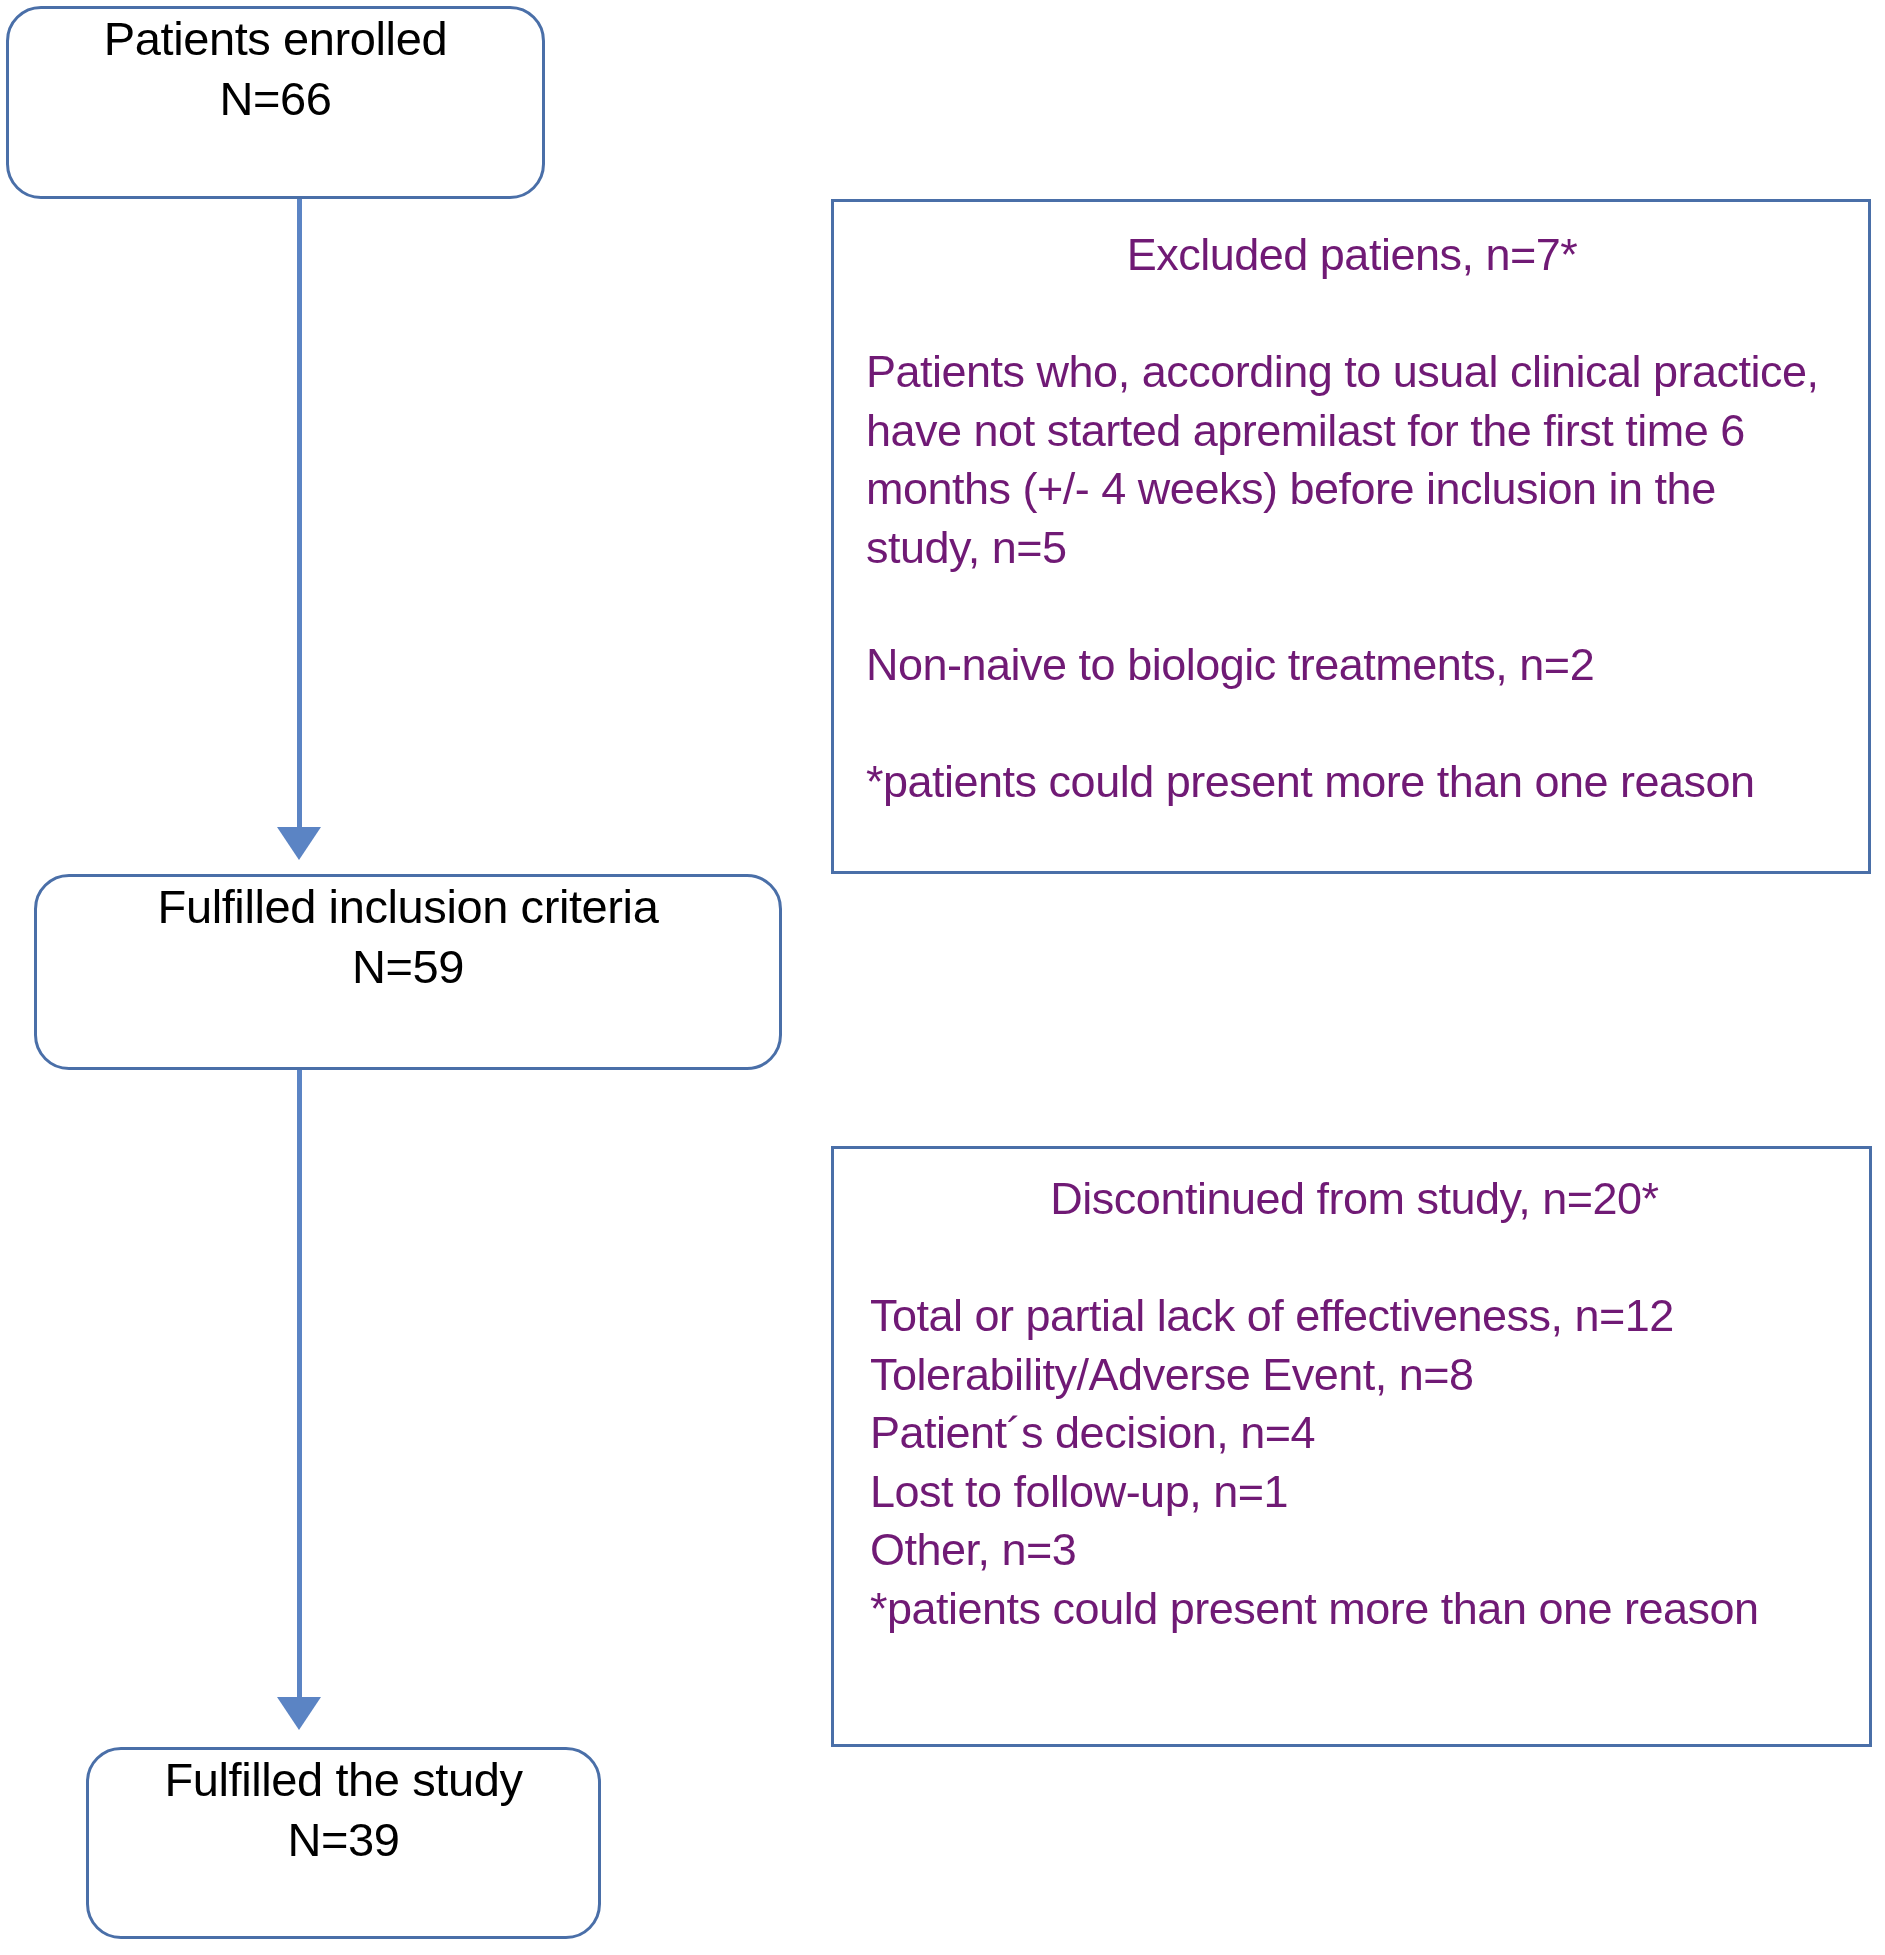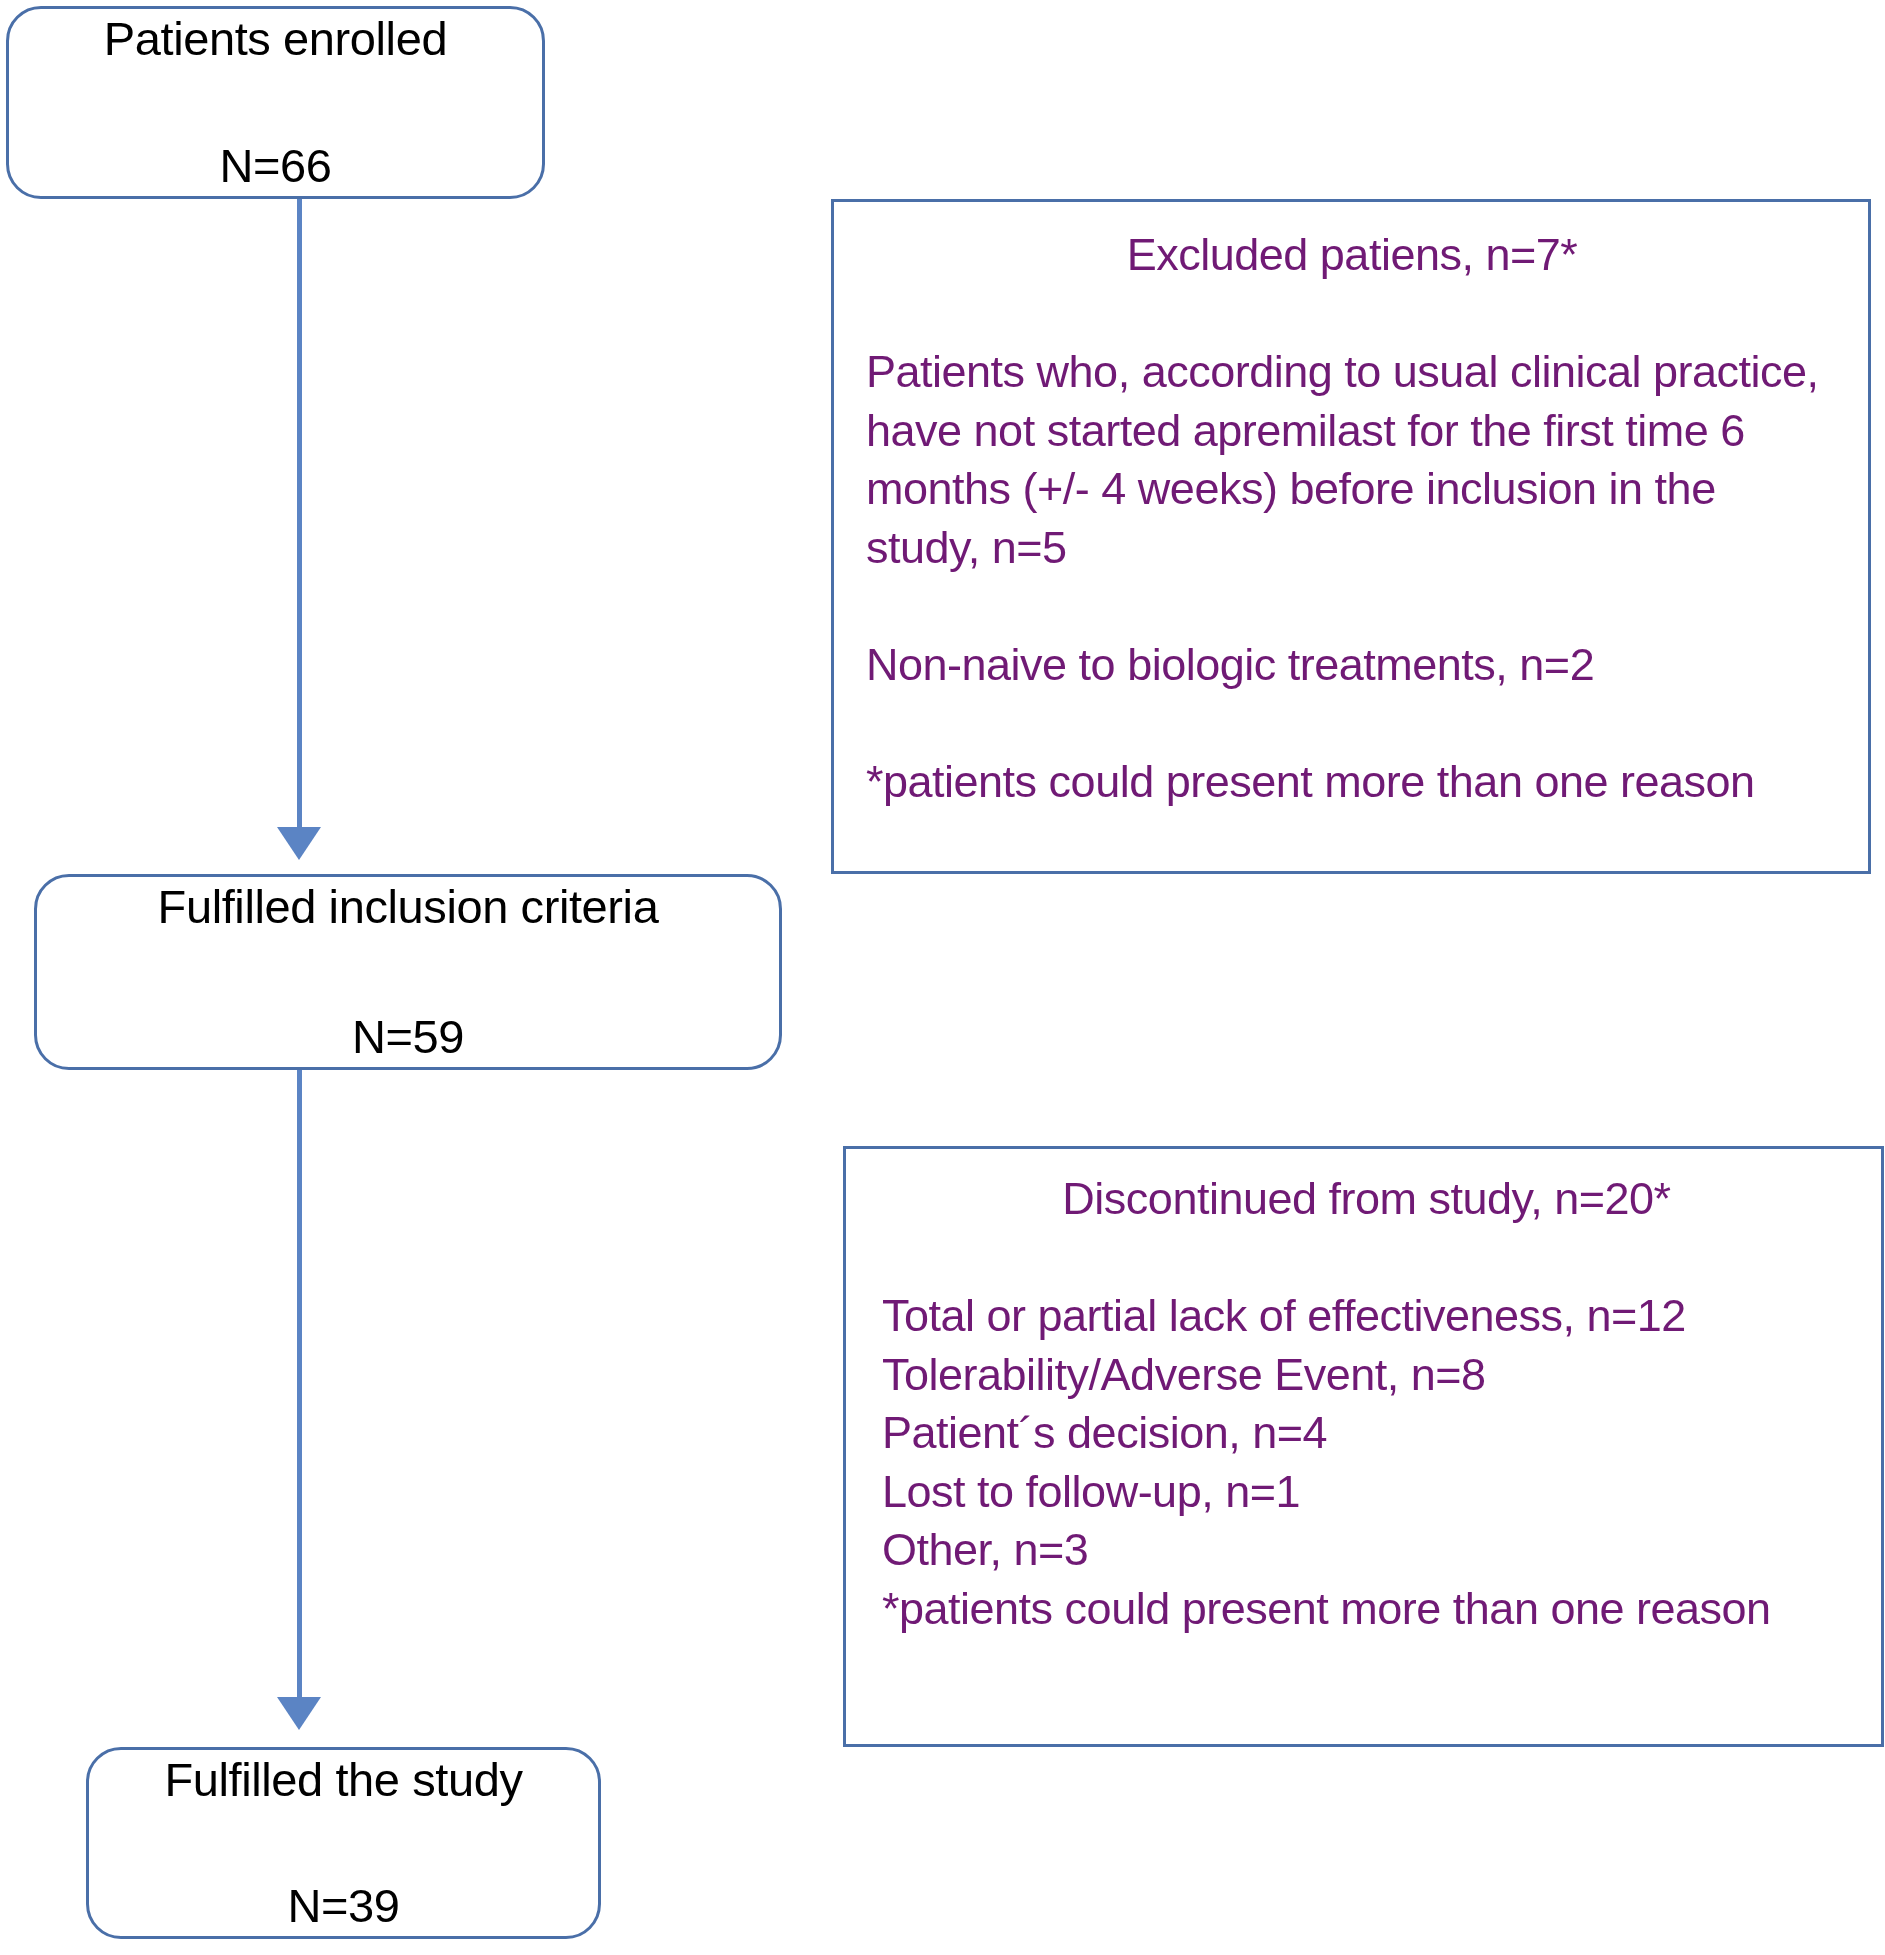--- a/index.html
+++ b/index.html
@@ -22,21 +22,21 @@
   
   .node {
     position: absolute;
     box-sizing: border-box;
     background: #ffffff;
     border: 3.8px solid #4A6FA8;
     border-radius: 35px;
     display: flex;
     flex-direction: column;
     align-items: center;
-    justify-content: space-between;
+    justify-content: flex-start;
     text-align: center;
     color: #000000;
     font-family: "Liberation Sans", sans-serif;
     font-size: 47px;
     line-height: 1.28;
     letter-spacing: -0.4px;
   }
   .node .line {
     display: block;
     white-space: nowrap;
@@ -54,21 +54,21 @@
     border: 3.8px solid #4A6FA8;
     border-radius: 0;
     color: #701a75;
     font-family: "Liberation Sans", sans-serif;
     font-size: 45px;
     line-height: 1.30;
     letter-spacing: -0.5px;
   }
 
   #box-excluded     { left: 831px; top: 199px;  width: 1040px; height: 675px; }
-  #box-discontinued { left: 831px; top: 1146px; width: 1041px; height: 601px; margin-left: 12px; }
+  #box-discontinued { left: 831px; top: 1146px; width: 1041px; height: 601px; }
 
   .sidebox .heading {
     text-align: center;
     white-space: nowrap;
     margin: 0;
   }
   .sidebox p {
     margin: 0;
   }
   .sidebox .para {

